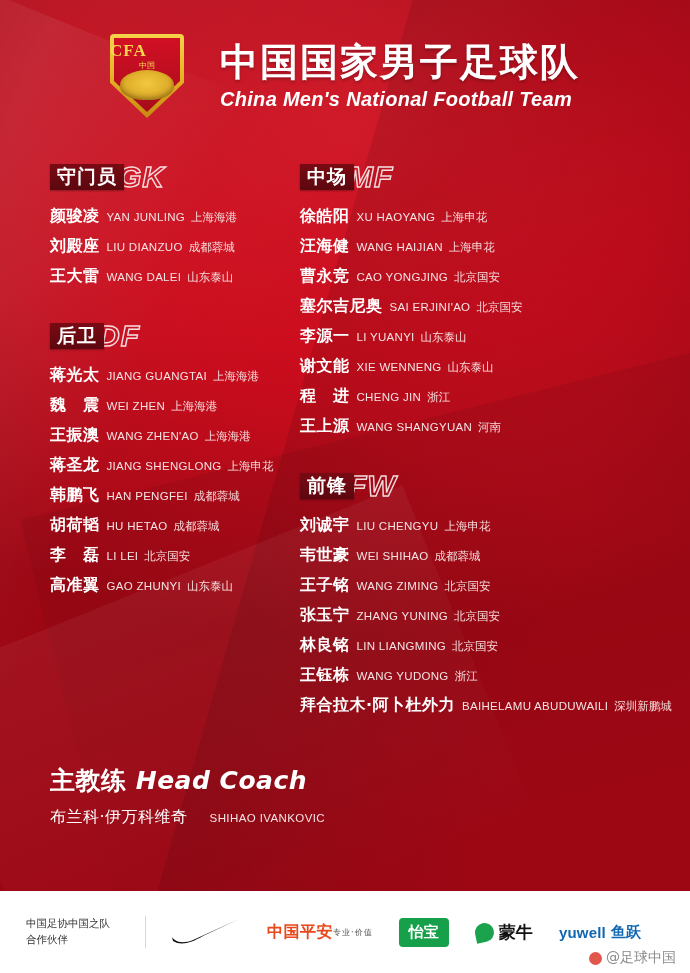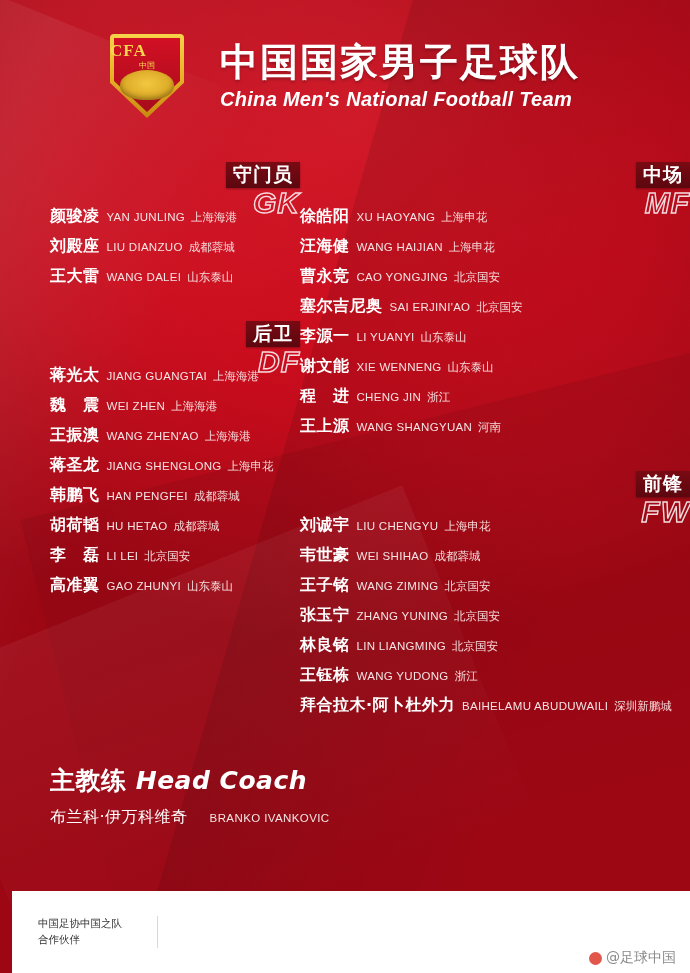--- a/index.html
+++ b/index.html
@@ -94,24 +94,23 @@
     display: flex;
     padding: 44px 0 0 0;
   }
   .col { }
   .col-left { width: 300px; padding-left: 50px; }
   .col-right { width: 390px; padding-left: 0px; }
 
   .group { margin-bottom: 34px; }
   .group-header {
     position: relative;
-    display: flex; align-items: flex-end;
+    display: flex; align-items: center;
     height: 30px;
     margin-bottom: 14px;
-    flex-direction: column;
   }
   .gh-cn {
     position: relative;
     z-index: 2;
     font-family: "DejaVu Sans", "Liberation Sans", sans-serif;
     font-weight: 700;
     font-size: 19px;
     color: #ffffff;
     background: linear-gradient(180deg, #7a0a13, #5c070f);
     padding: 3px 7px 4px 7px;
@@ -175,21 +174,21 @@
   .coach-row { margin-top: 10px; display: flex; align-items: baseline; }
   .coach-cn {
     font-family: "DejaVu Sans", "Liberation Sans", sans-serif;
     font-size: 16px; color: #ffffff; letter-spacing: 0.5px; margin-right: 22px;
   }
   .coach-en { font-size: 11.5px; color: #f3e3e3; letter-spacing: 0.4px; }
 
   
   .footer {
     position: absolute;
-    left: 12px; right: 0; bottom: 0;
+    left: 0; right: 0; bottom: 0;
     height: 82px;
     background: #ffffff;
     display: flex;
     align-items: center;
     padding: 0 26px;
   }
   .footer-note {
     font-family: "DejaVu Sans", "Liberation Sans", sans-serif;
     font-size: 10.5px;
     color: #333;
@@ -425,27 +424,49 @@
     </div>
   </div>
 
   <div class="coach">
     <div class="coach-title">
       <span>主教练</span>
       <span class="en">Head Coach</span>
     </div>
     <div class="coach-row">
       <span class="coach-cn">布兰科·伊万科维奇</span>
-      <span class="coach-en">BRANKO IVANKOVIC</span>
+      <span class="coach-en">SHIHAO IVANKOVIC</span>
     </div>
   </div>
 
   <div class="footer">
     <div class="footer-note">
       <div>中国足协中国之队</div>
       <div>合作伙伴</div>
     </div>
+    <div class="sponsors">
+      <div class="sp sp-nike">
+        <svg width="72" height="28" viewBox="0 0 72 28" aria-hidden="true">
+          <path d="M4 23 C12 28 22 25 34 18 L70 1 L24 22 C17 25 10 25 6 22 C3 20 2.5 17 4 23 Z" fill="#111"></path>
+        </svg>
+      </div>
+      <div class="sp sp-pingan">
+        <div class="t1">中国平安</div>
+        <div class="t2">专业·价值</div>
+      </div>
+      <div class="sp">
+        <span class="sp-yibao">怡宝</span>
+      </div>
+      <div class="sp sp-mengniu">
+        <span class="mark"></span>
+        <span class="t">蒙牛</span>
+      </div>
+      <div class="sp sp-yuwell">
+        <span class="en">yuwell</span>
+        <span class="cn">鱼跃</span>
+      </div>
+    </div>
     <div class="weibo">
       <span class="eye"></span>
       <span>@足球中国</span>
     </div>
   </div>
 </div>
 
 </body></html>

